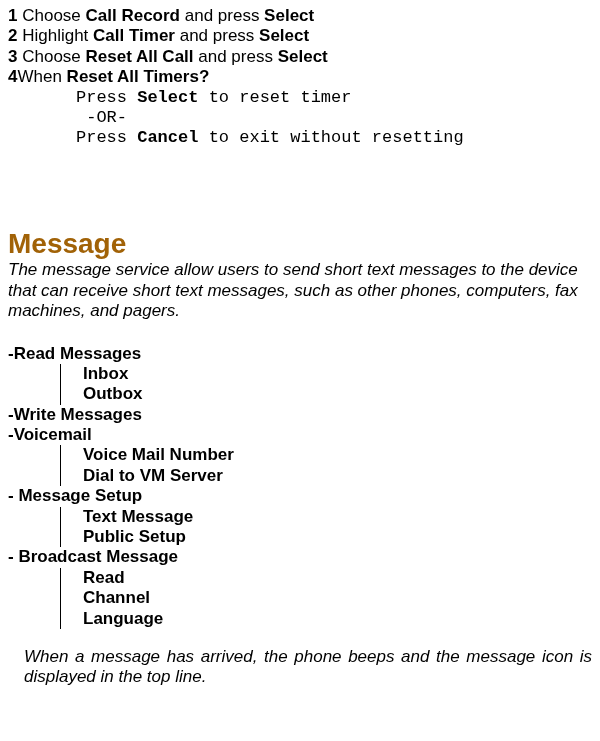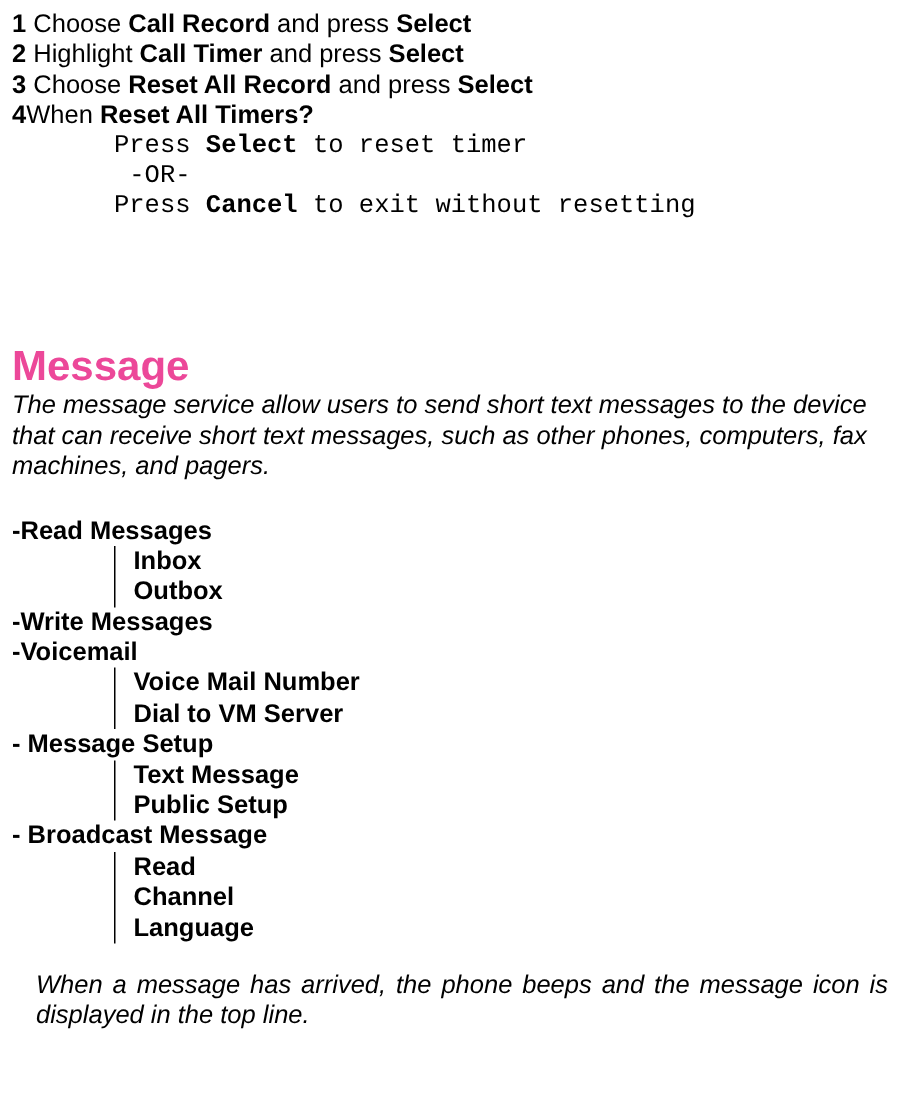--- a/index.html
+++ b/index.html
@@ -10,41 +10,41 @@
     padding: 6px 8px;
     width: 600px;
     box-sizing: border-box;
     color: #000;
   }
   .line { white-space: pre-wrap; }
   .b { font-weight: bold; }
   .i { font-style: italic; }
   .just { text-align: justify; margin-left: 16px; }
   .section-title {
-    color: #ec4899;
+    color: #a16207;
     font-size: 28px;
     font-weight: bold;
     margin-top: 78px;
   }
   .indent { margin-left: 68px; font-family: Liberation Mono, monospace; }
   .spacer { height: 18px; }
   .tree {
-    margin-left: 68px;
+    margin-left: 52px;
     border-left: 1.5px solid #000;
-    padding-left: 12px;
+    padding-left: 22px;
   }
 </style>
 </head>
 <body>
 
 <div class="line"><span class="b">1</span><span> Choose </span><span class="b">Call Record</span><span> and press </span><span class="b">Select</span></div>
 
 <div class="line"><span class="b">2</span><span> Highlight </span><span class="b">Call Timer</span><span> and press </span><span class="b">Select</span></div>
 
-<div class="line"><span class="b">3</span><span> Choose </span><span class="b">Reset All Record</span><span> and press </span><span class="b">Select</span></div>
+<div class="line"><span class="b">3</span><span> Choose </span><span class="b">Reset All Call</span><span> and press </span><span class="b">Select</span></div>
 
 <div class="line"><span class="b">4</span><span>When </span><span class="b">Reset All Timers?</span></div>
 
 <div class="indent line"><span>Press </span><span class="b">Select</span><span> to reset timer</span></div>
 <div class="indent line"> -OR-</div>
 <div class="indent line"><span>Press </span><span class="b">Cancel</span><span> to exit without resetting</span></div>
 
 <div class="section-title">Message</div>
 <div class="i line" style="margin-bottom:4px;">The message service allow users to send short text messages to the device that can receive short text messages, such as other phones, computers, fax machines, and pagers.</div>
 

